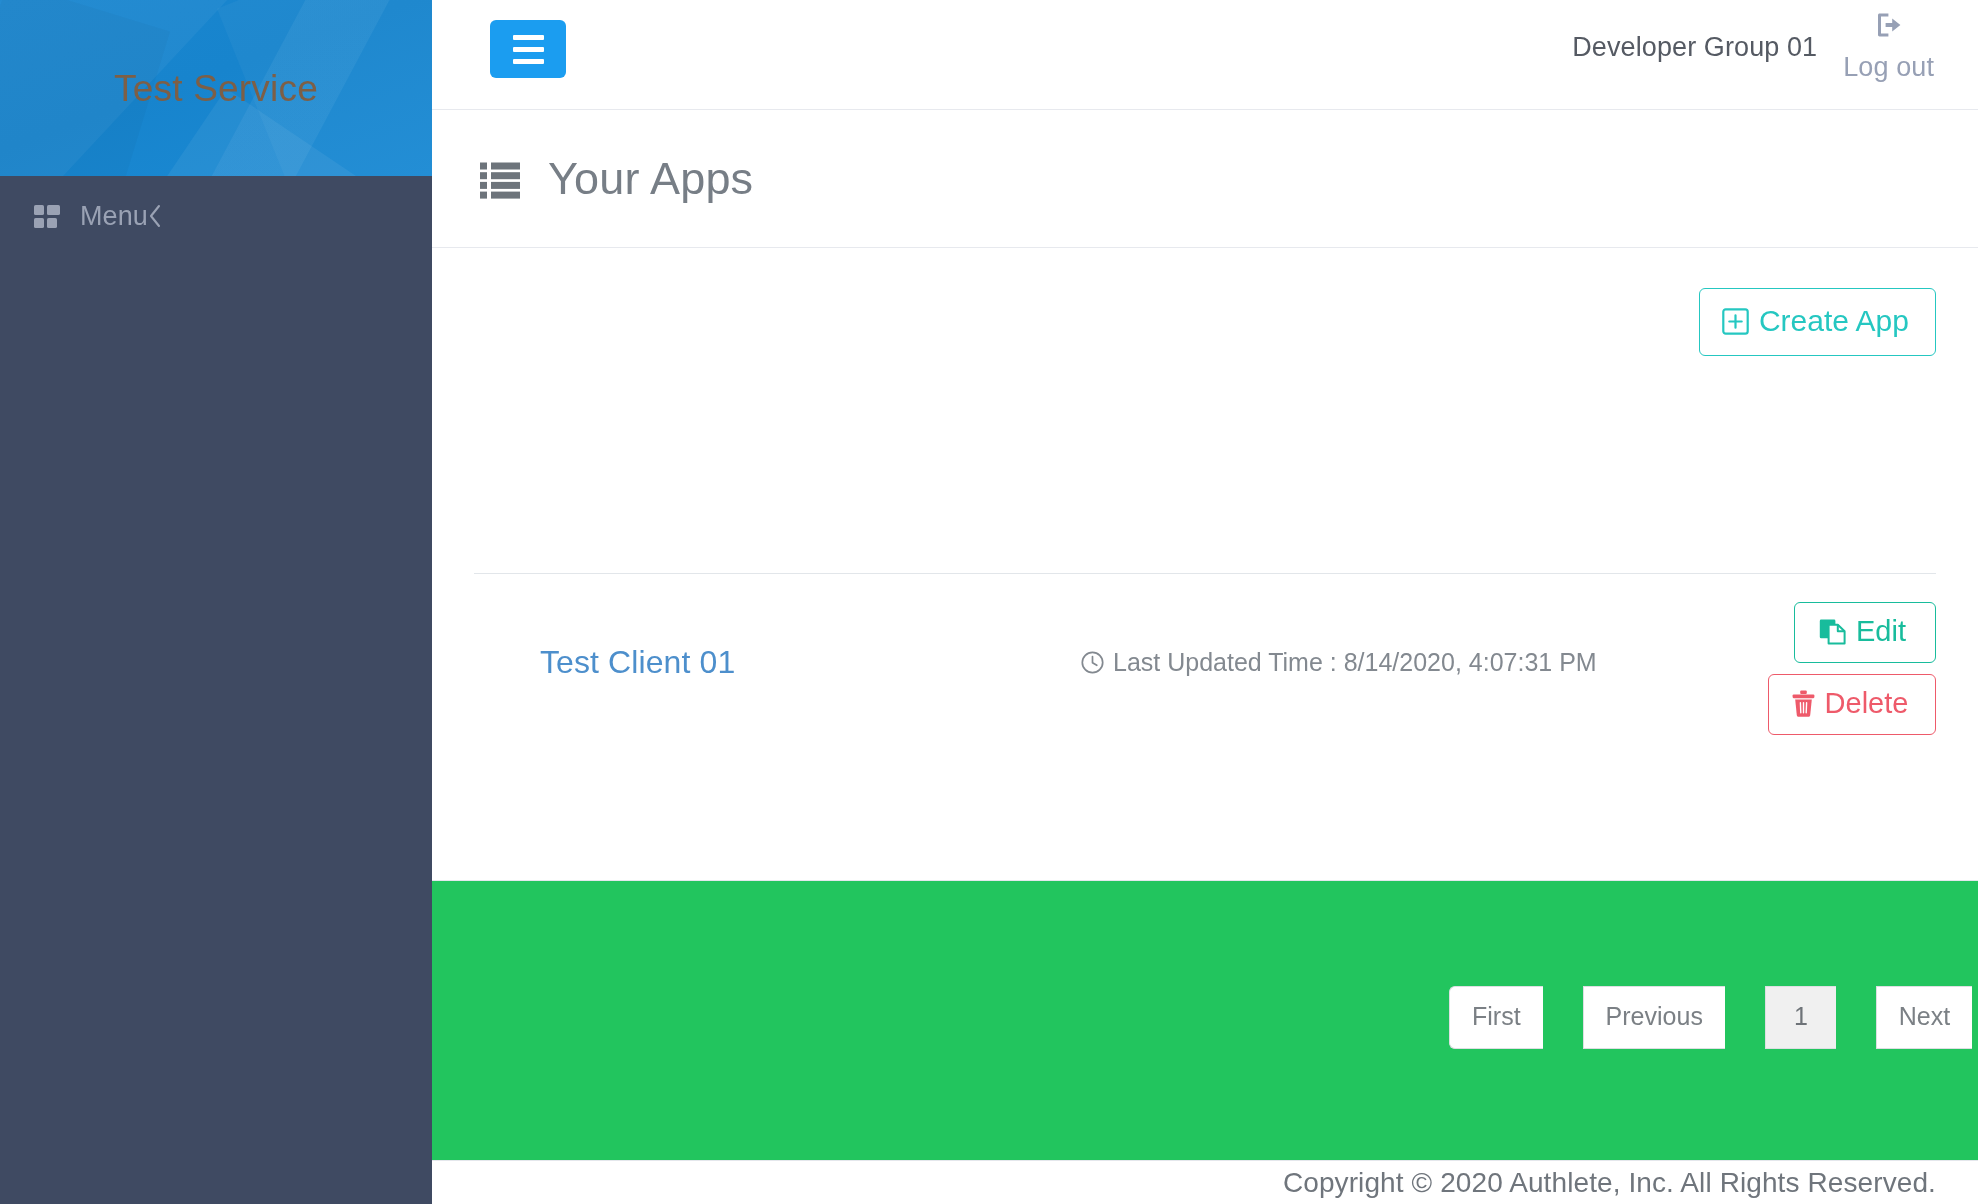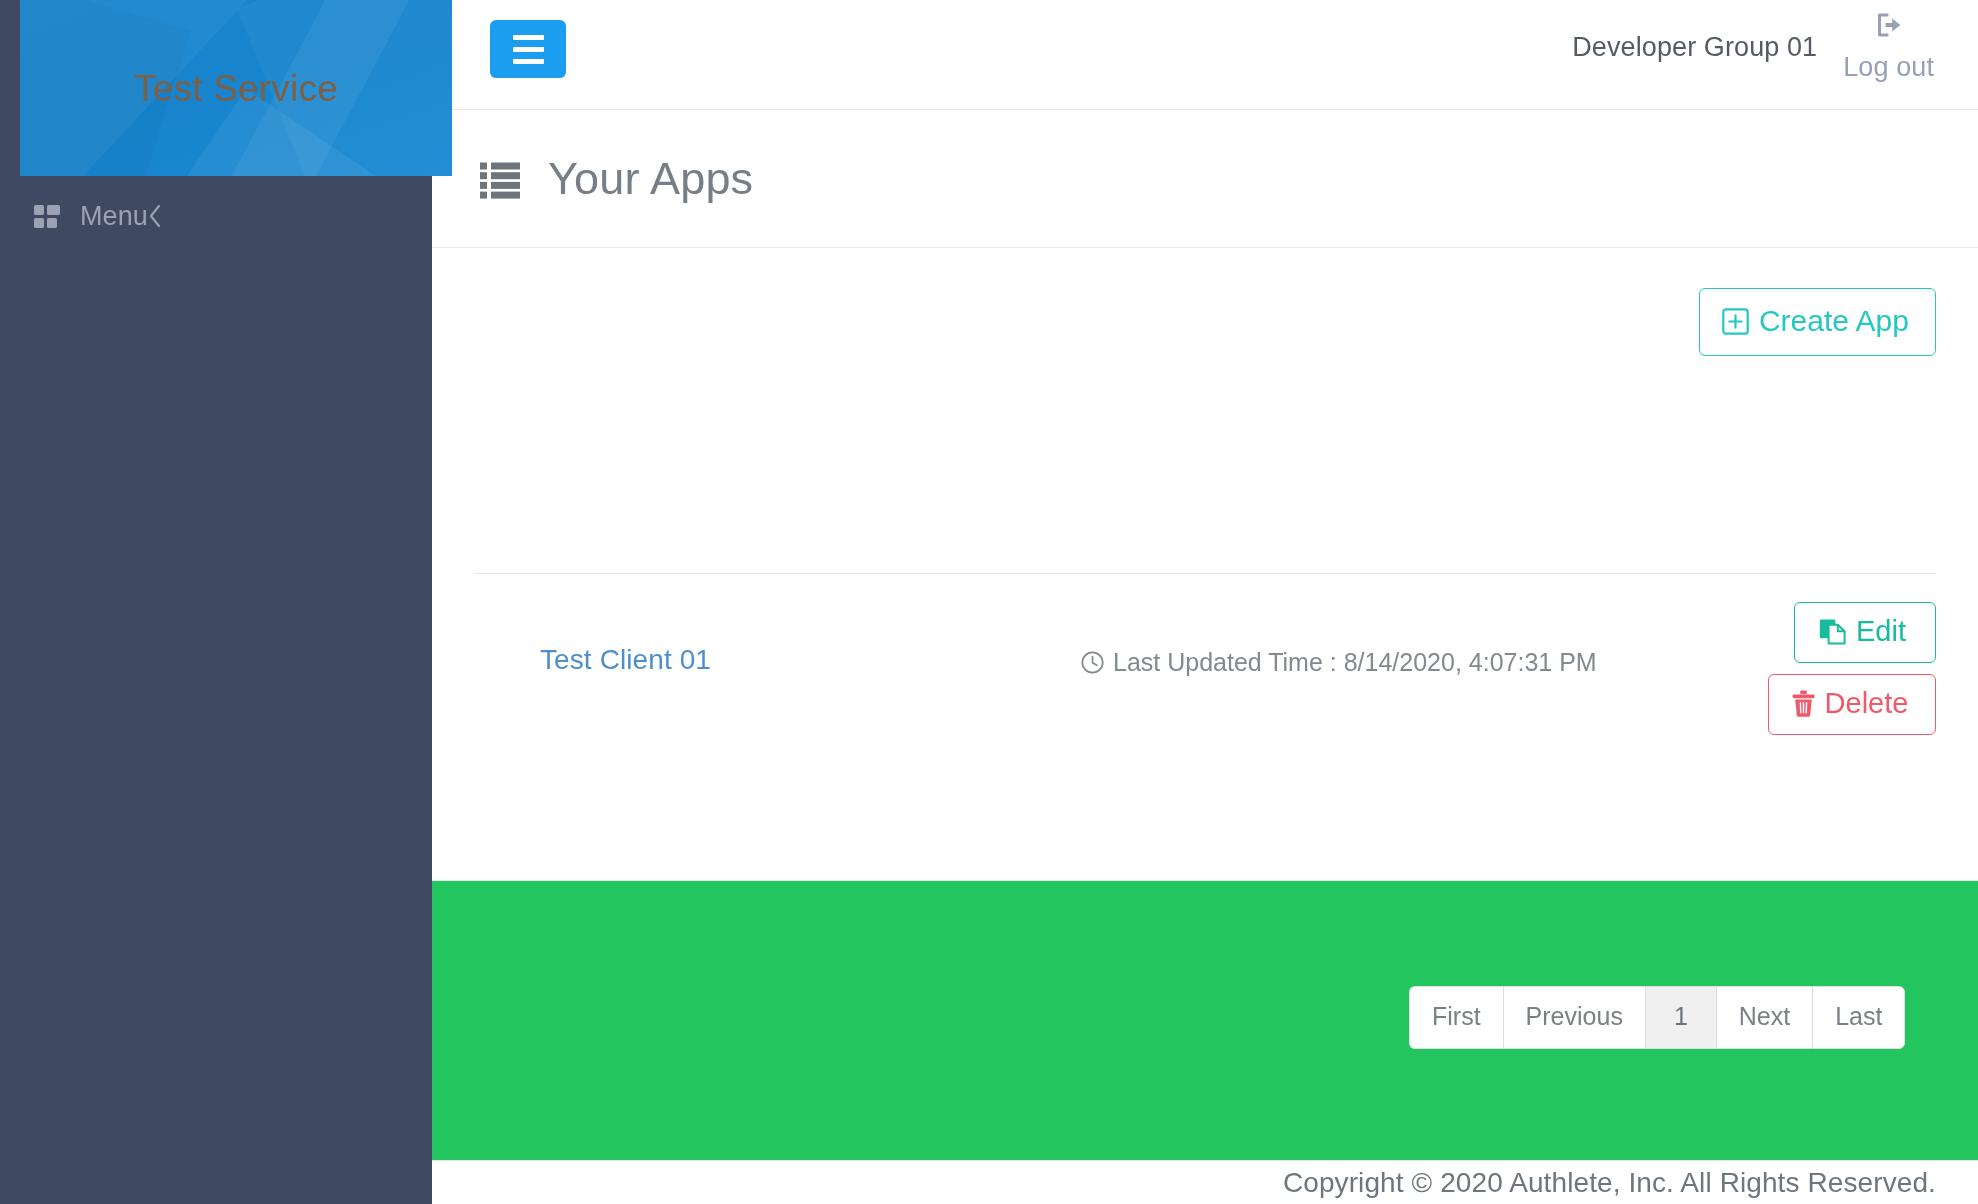--- a/index.html
+++ b/index.html
@@ -34,21 +34,20 @@
     height: 176px;
     overflow: hidden;
     background: #1b82c9;
     background-image:
       linear-gradient(133deg, rgba(255,255,255,0.045) 0%, rgba(255,255,255,0.045) 38%, rgba(0,0,0,0.0) 38.2%),
       linear-gradient(118deg, rgba(255,255,255,0.0) 58%, rgba(255,255,255,0.055) 58.2%, rgba(255,255,255,0.055) 74%, rgba(255,255,255,0.0) 74.2%),
       linear-gradient(160deg, #1a86cf 0%, #1784cd 45%, #1b8ad4 100%);
     display: flex;
     align-items: center;
     justify-content: center;
-    margin-left: 20px;
   }
   .sidebar-brand .facet-a {
     position: absolute;
     left: 120px; bottom: -70px;
     width: 260px; height: 190px;
     background: rgba(255,255,255,0.06);
     transform: rotate(34deg);
     transform-origin: bottom left;
   }
   .sidebar-brand .facet-b {
@@ -249,21 +248,21 @@
 
   .app-row {
     position: absolute;
     left: 0; top: 340px;
     width: 1546px;
     height: 170px;
   }
   .app-name {
     position: absolute;
     left: 108px; top: 58px;
-    font-size: 28px;
+    font-size: 32px;
     color: #4d8fcc;
     text-decoration: none;
     cursor: pointer;
     line-height: 1;
     letter-spacing: 0.1px;
   }
   .app-meta {
     position: absolute;
     left: 649px; top: 62px;
     display: flex;
@@ -314,20 +313,21 @@
     background: #ffffff;
     color: #7b8085;
     font-size: 25px;
     padding: 17px 22px 19px 22px;
     line-height: 1;
     cursor: pointer;
     display: flex;
     align-items: center;
     justify-content: center;
     white-space: nowrap;
+    margin-left: 40px;
   }
   .page-item:first-child {
     border-top-left-radius: 6px;
     border-bottom-left-radius: 6px;
   }
   .page-item:last-child {
     border-right: 1px solid #dddfe2;
     border-top-right-radius: 6px;
     border-bottom-right-radius: 6px;
   }

